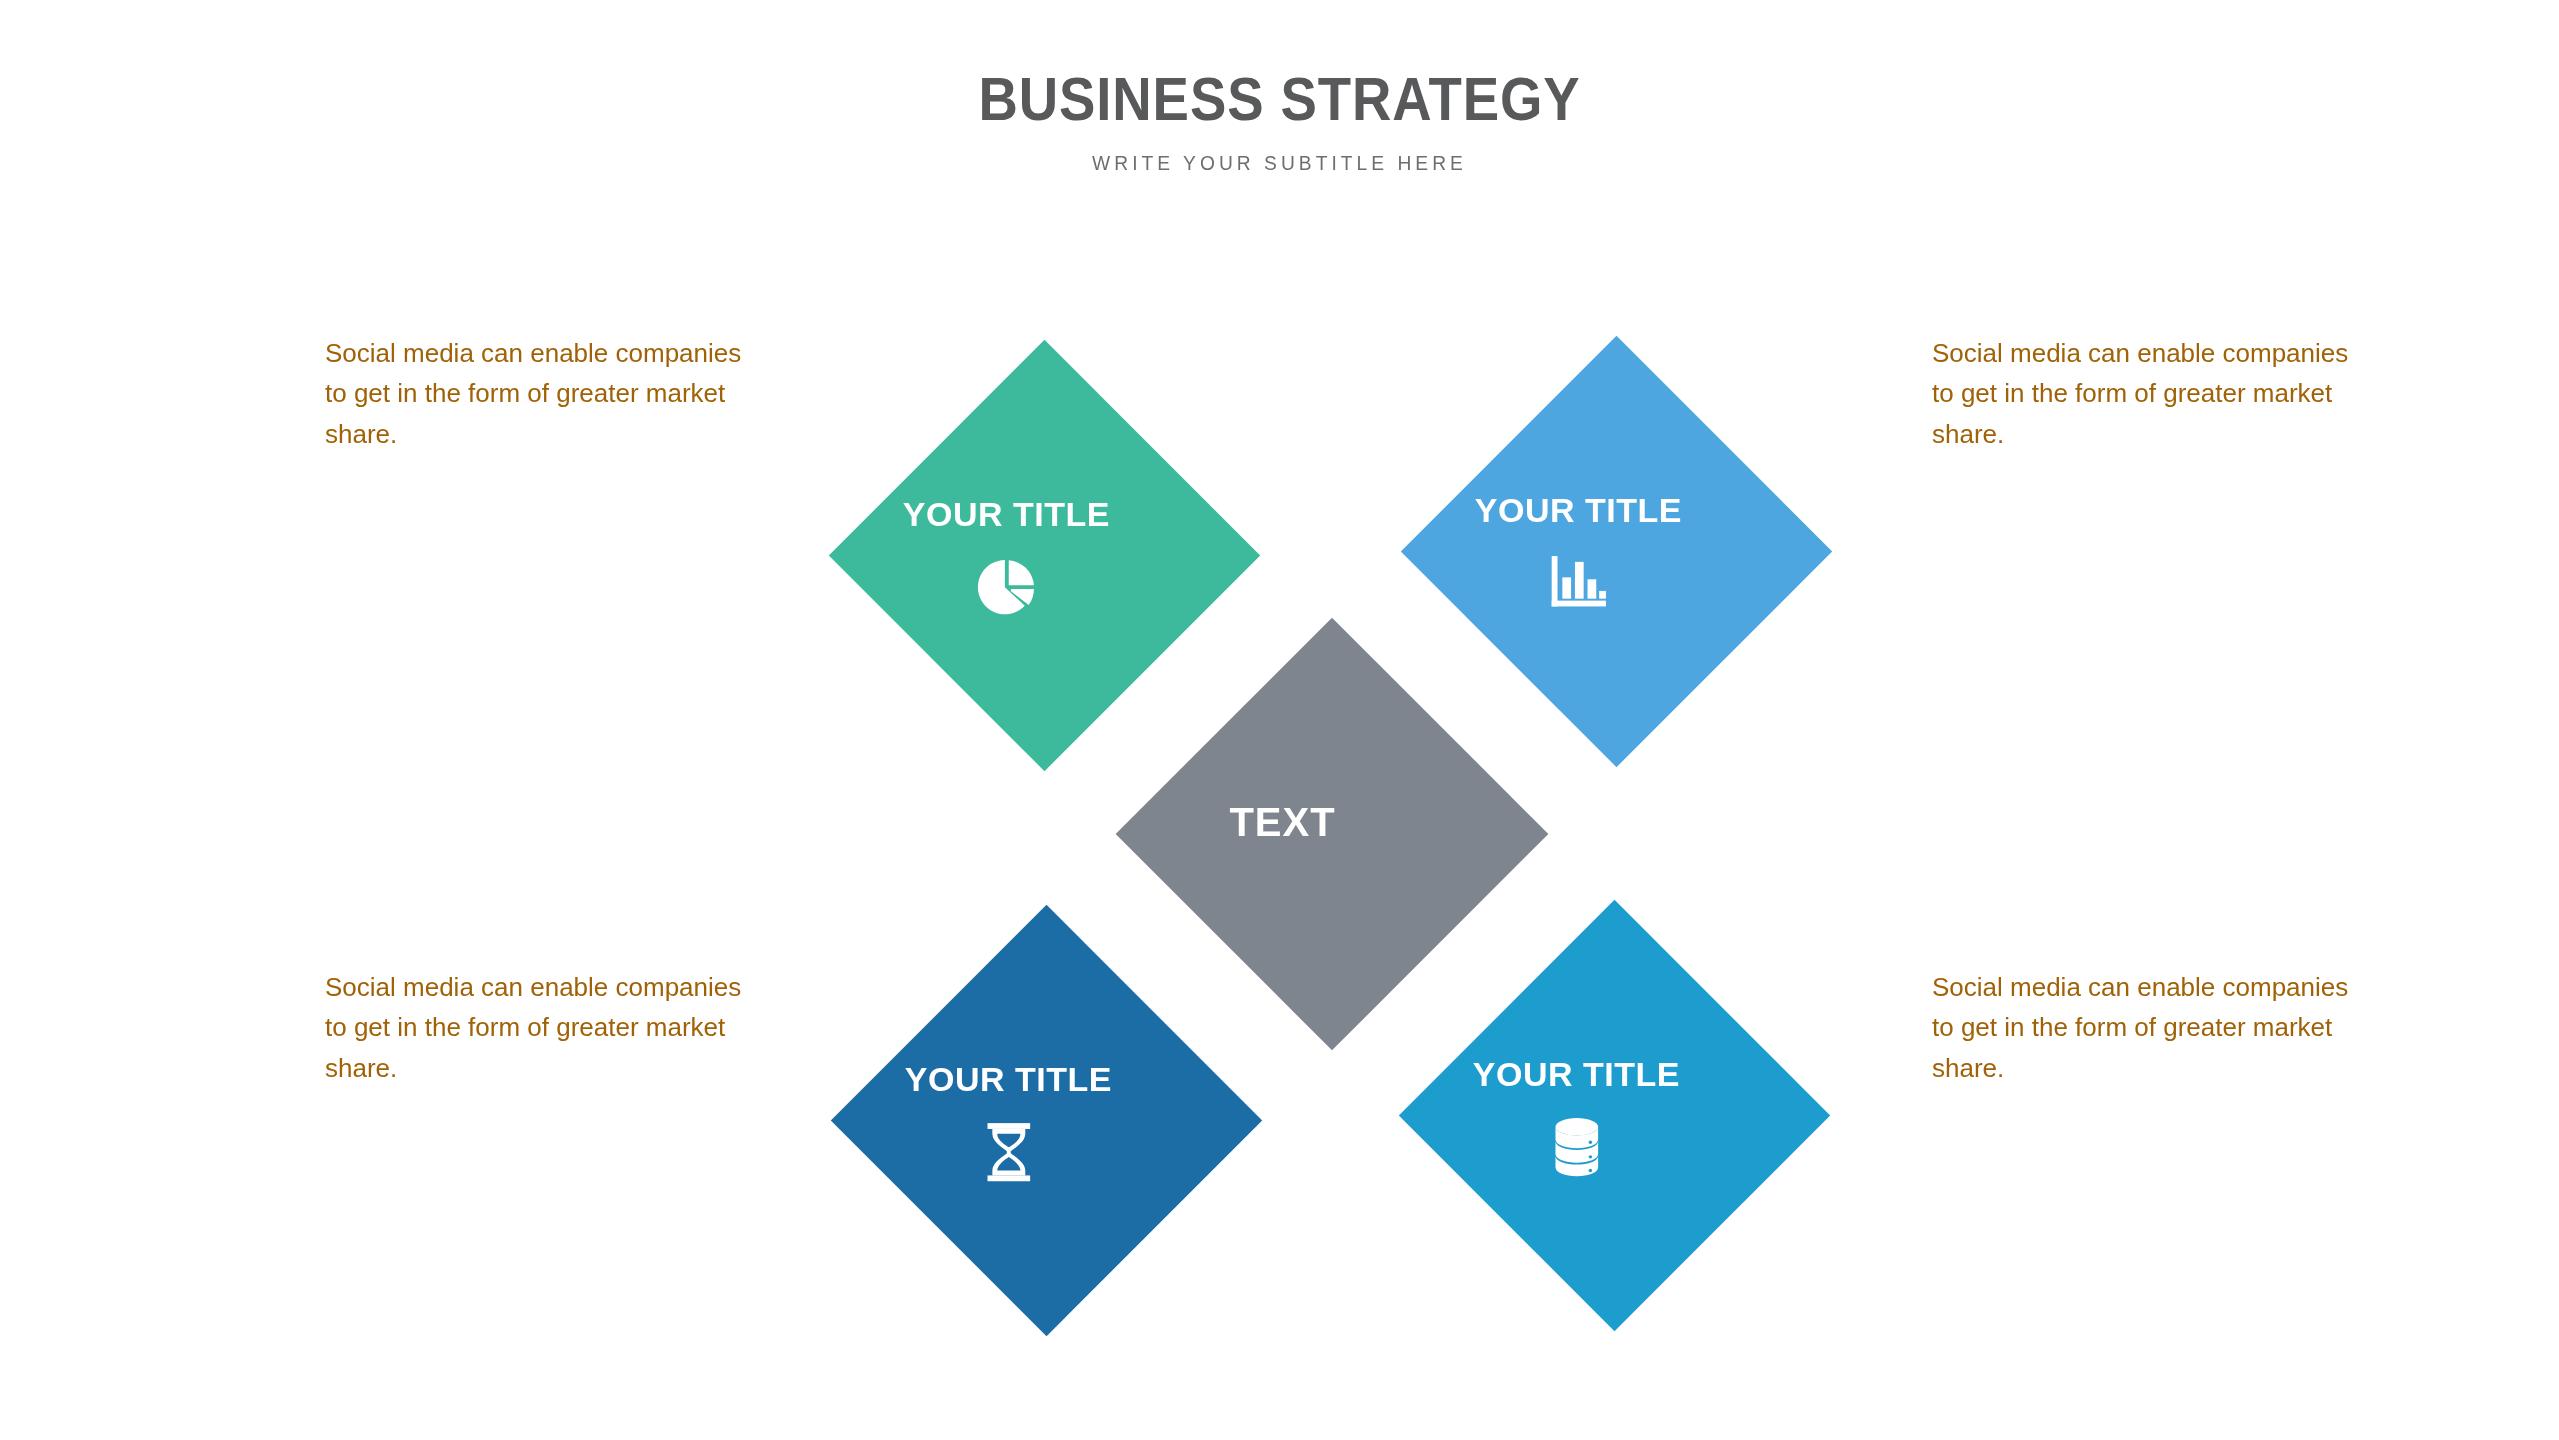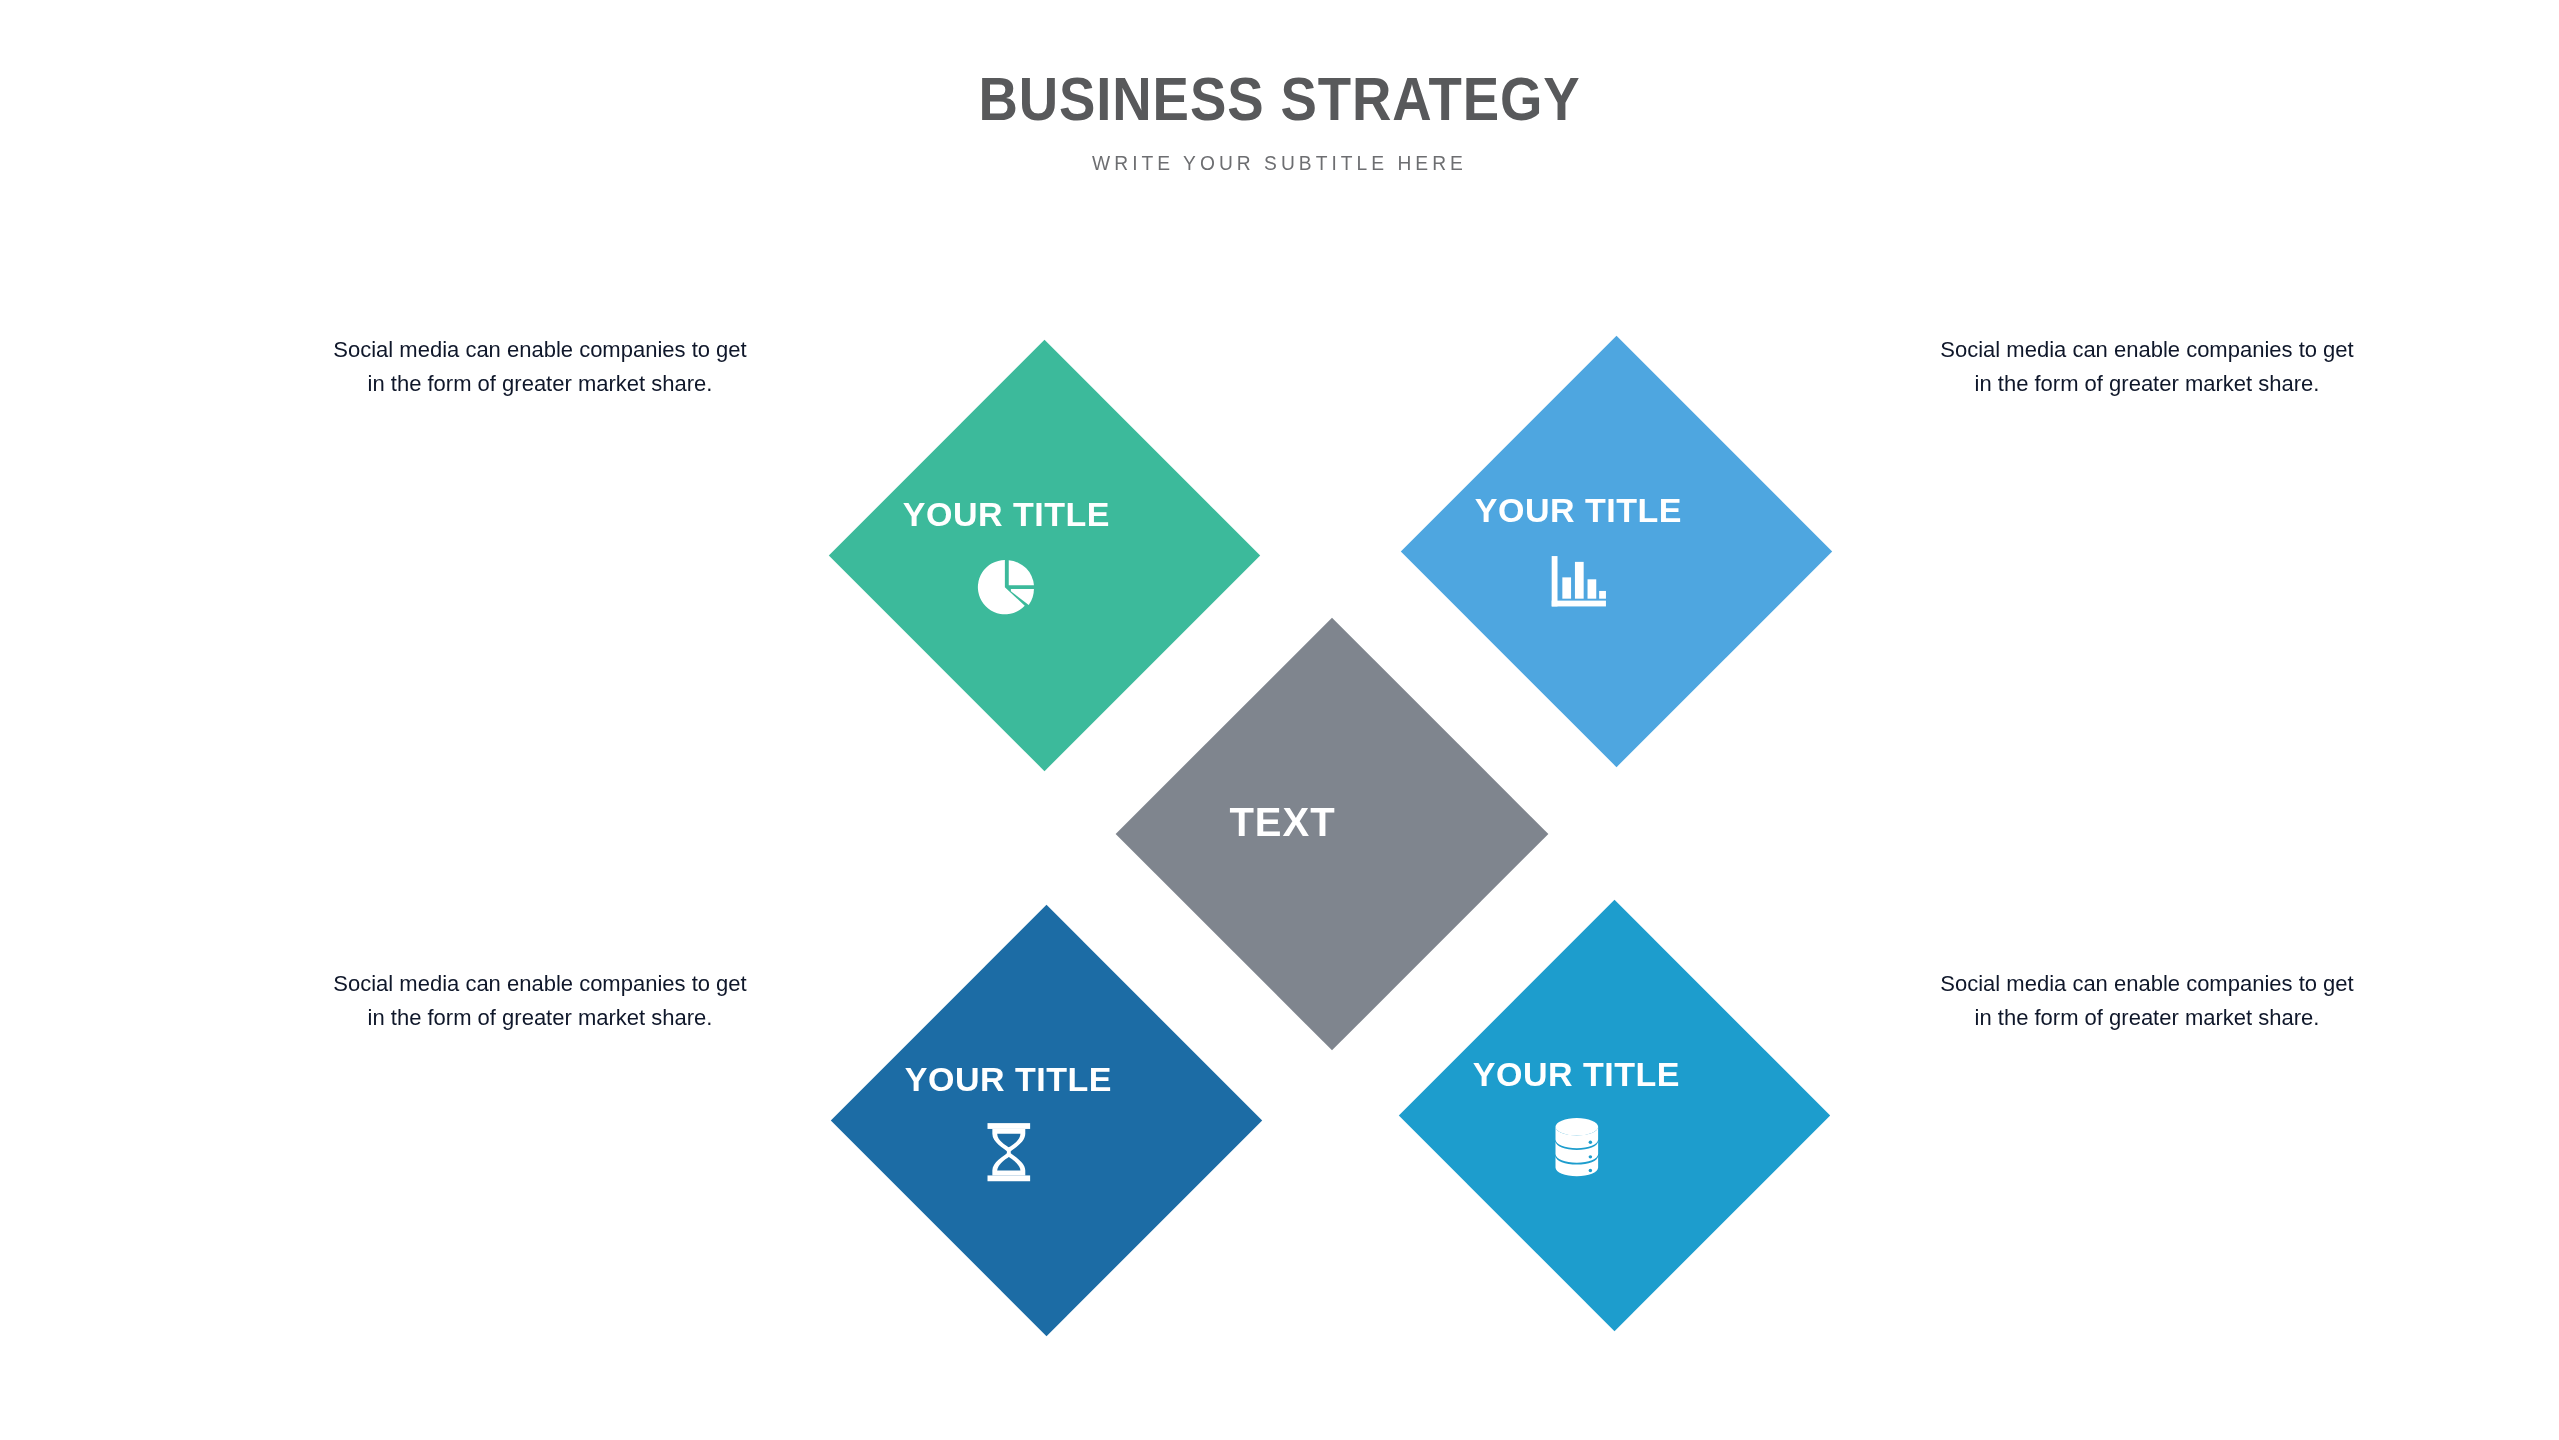--- a/index.html
+++ b/index.html
@@ -94,25 +94,24 @@
   
   #diamond-tl { left: 892px;  top: 403px; }
   #diamond-tr { left: 1464px; top: 399px; }
   #diamond-bl { left: 894px;  top: 968px; }
   #diamond-br { left: 1462px; top: 963px; }
   #center-diamond { left: 1179px; top: 681px; }
 
   
   .desc {
     position: absolute;
-    font-size: 22px;
+    font-size: 26px;
     line-height: 1.55;
-    color: #0f172a;
+    color: #a16207;
     width: 430px;
-    text-align: center;
   }
   #desc-tl { left: 325px;  top: 333px; }
   #desc-bl { left: 325px;  top: 967px; }
   #desc-tr { left: 1932px; top: 333px; }
   #desc-br { left: 1932px; top: 967px; }
 </style>
 </head>
 <body>
 
 <div id="header">

